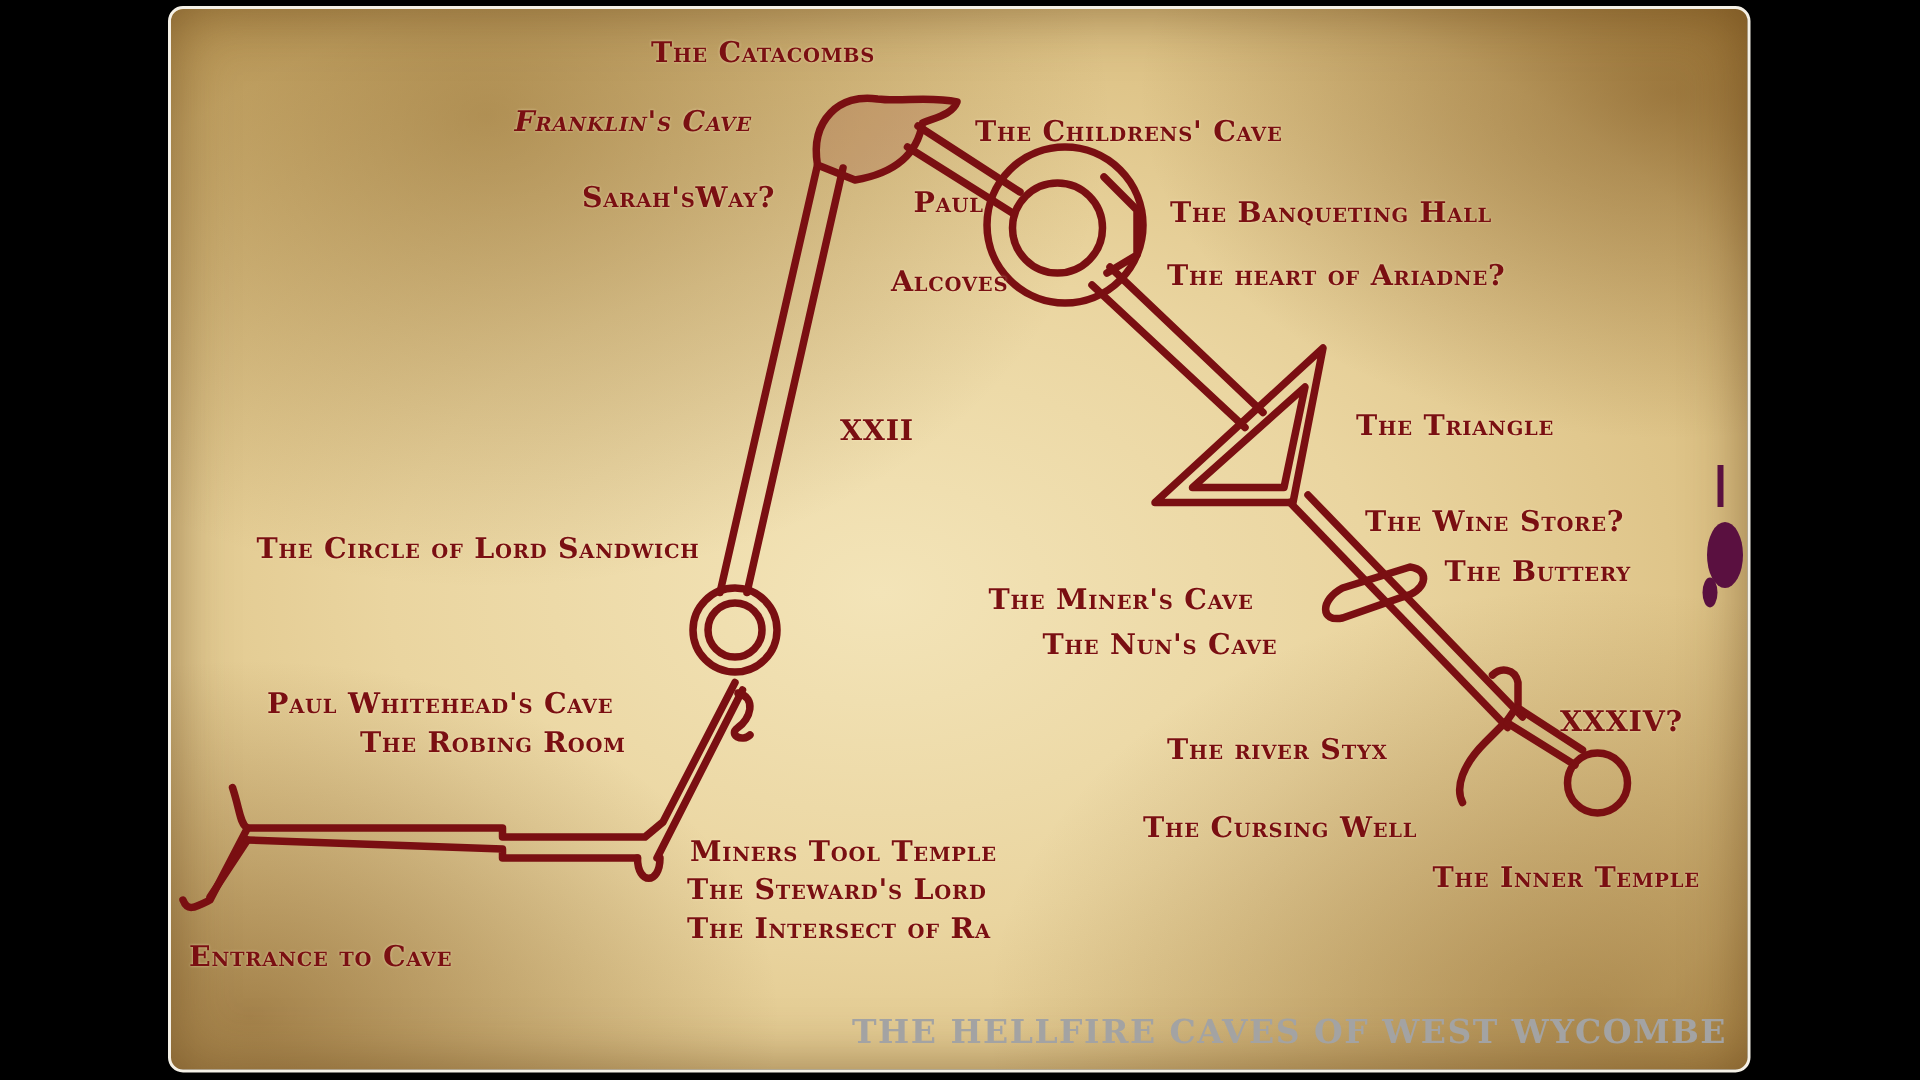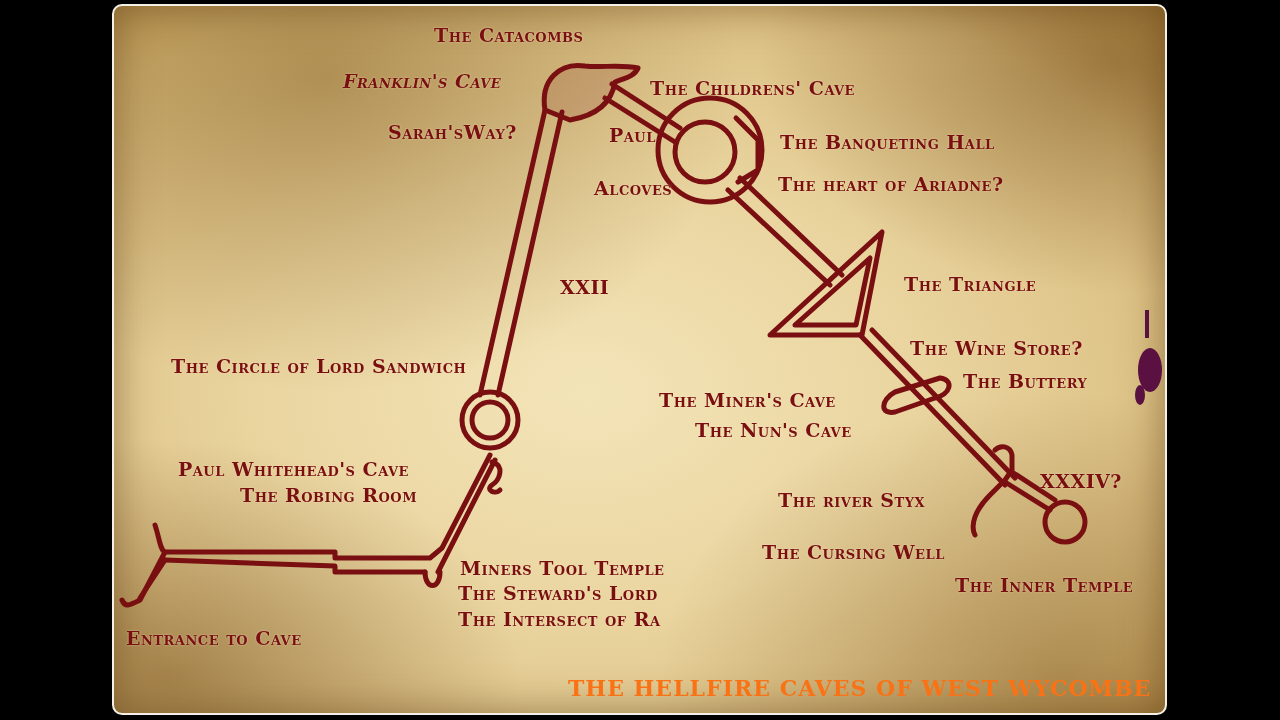--- a/index.html
+++ b/index.html
@@ -17,21 +17,21 @@
     box-shadow: inset 0 0 40px rgba(90,55,15,0.55);
   }
   #map-svg { position:absolute; left:0; top:0; }
   .lbl {
     position:absolute; color:#7a0f12; font-weight:bold; font-variant:small-caps;
     font-size:19px; white-space:nowrap; letter-spacing:0.5px;
     text-shadow:0 0 2px rgba(255,240,200,0.6);
     line-height:1;
   }
   .title {
-    position:absolute; left:568px; top:675px; color:#f97316; font-weight:bold;
+    position:absolute; left:568px; top:675px; color:#a3a3a3; font-weight:bold;
     font-family:"DejaVu Serif", serif; font-size:22px; letter-spacing:1px; white-space:nowrap;
   }
 </style>
 </head>
 <body>
 
 <div id="frame"></div>
 
 <svg id="map-svg" width="1280" height="720">
   <g fill="none" stroke="#7a0f12" stroke-width="5" stroke-linejoin="round" stroke-linecap="round">

